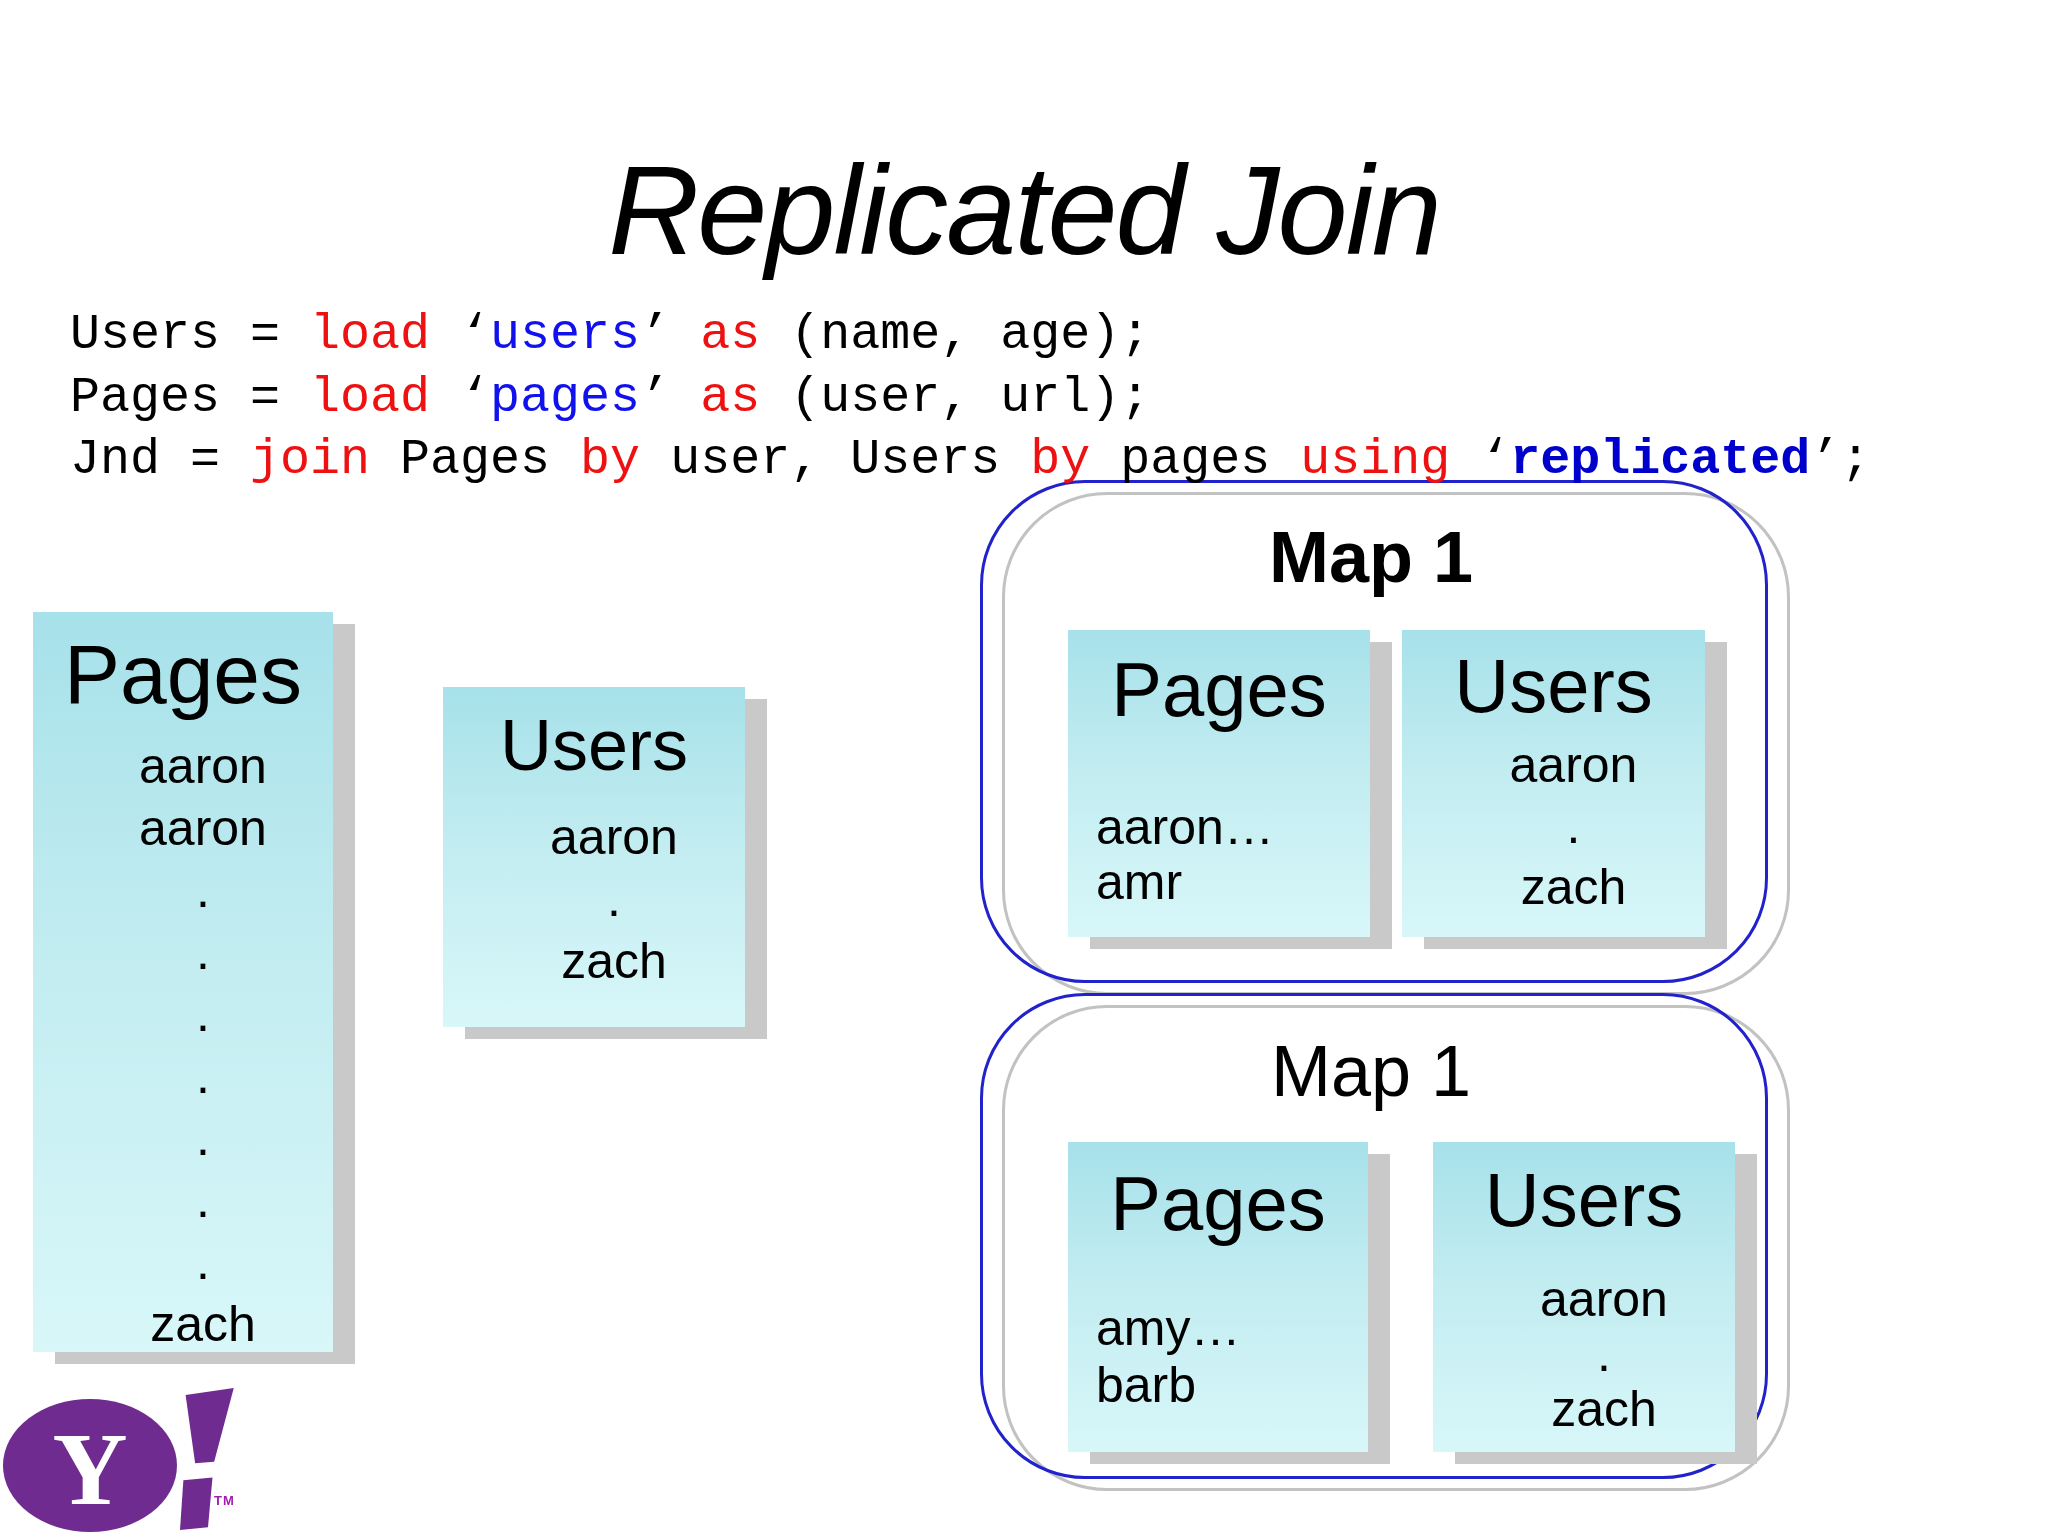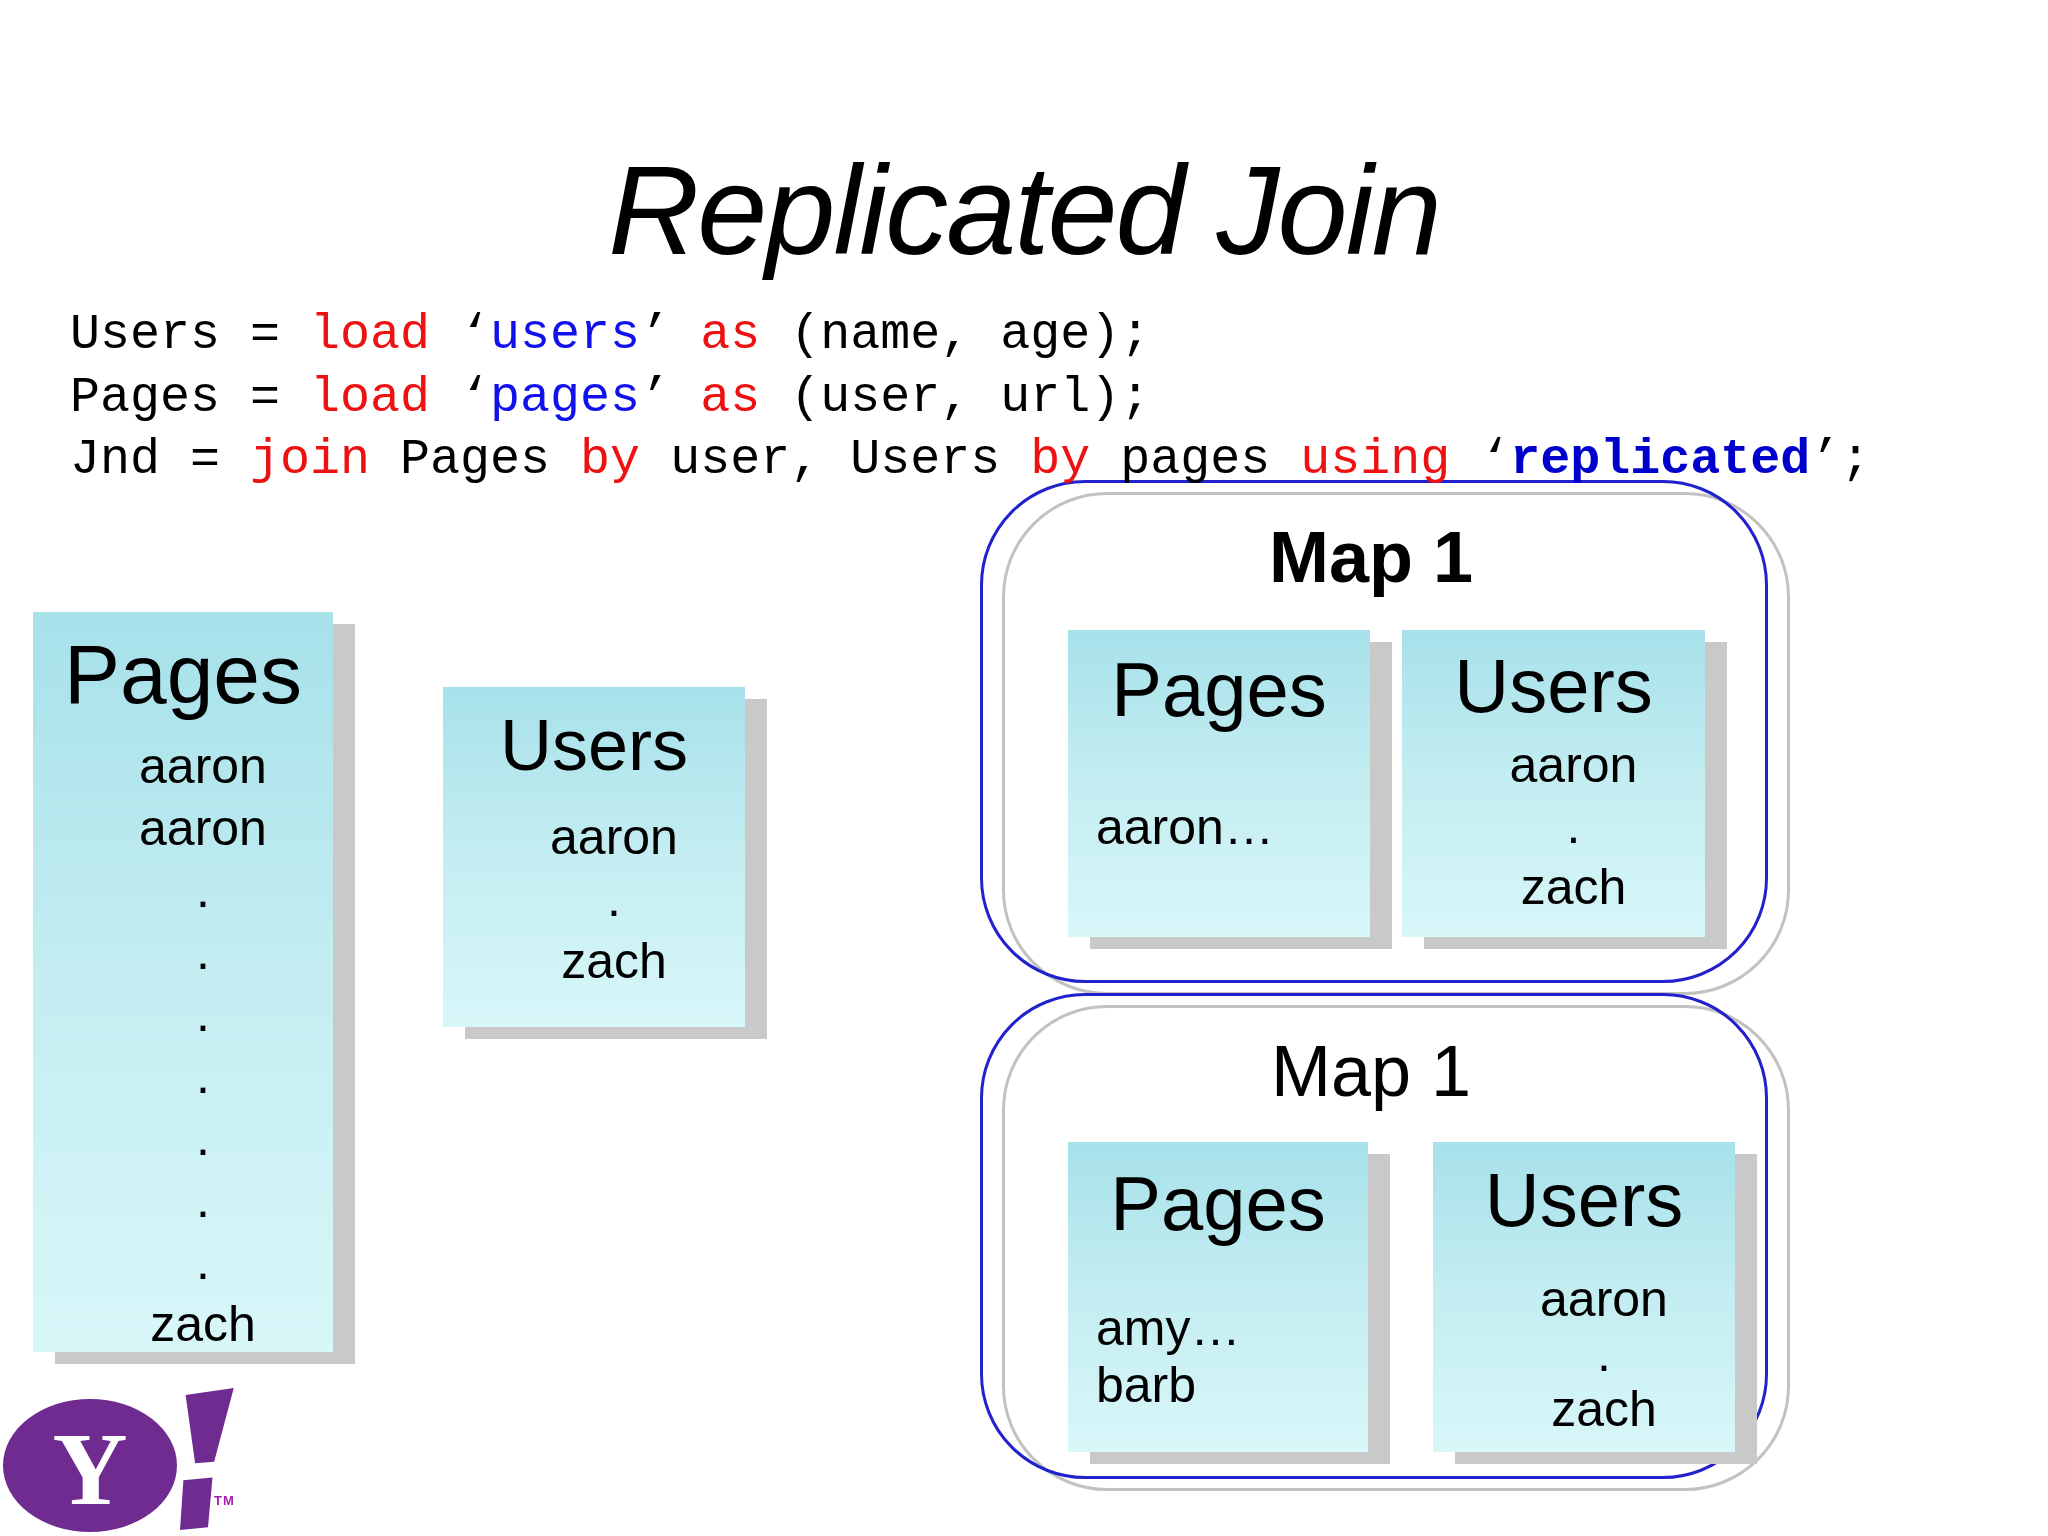--- a/index.html
+++ b/index.html
@@ -82,20 +82,21 @@
 </div>
 
 <div class="abs map-ghost" style="left:1002px;top:492px;width:782px;height:497px;"></div>
 <div class="abs map-frame" style="left:980px;top:480px;width:782px;height:497px;"></div>
 <div class="abs maplabel" style="left:980px;top:516px;width:782px;font-weight:bold;">Map 1</div>
 
 <div class="abs cyan" style="left:1068px;top:630px;width:302px;height:307px;">
   <div class="boxtitle" style="top:16px;font-size:76px;">Pages</div>
   <div class="rows leftalign" style="top:170px;line-height:55px;">
     <div>aaron…</div>
+    <div>amr</div>
   </div>
 </div>
 
 <div class="abs cyan" style="left:1402px;top:630px;width:303px;height:307px;">
   <div class="boxtitle" style="top:12px;font-size:76px;">Users</div>
   <div class="rows" style="top:105px;line-height:61px;">
     <div>aaron</div>
     <div>.</div>
     <div>zach</div>
   </div>

